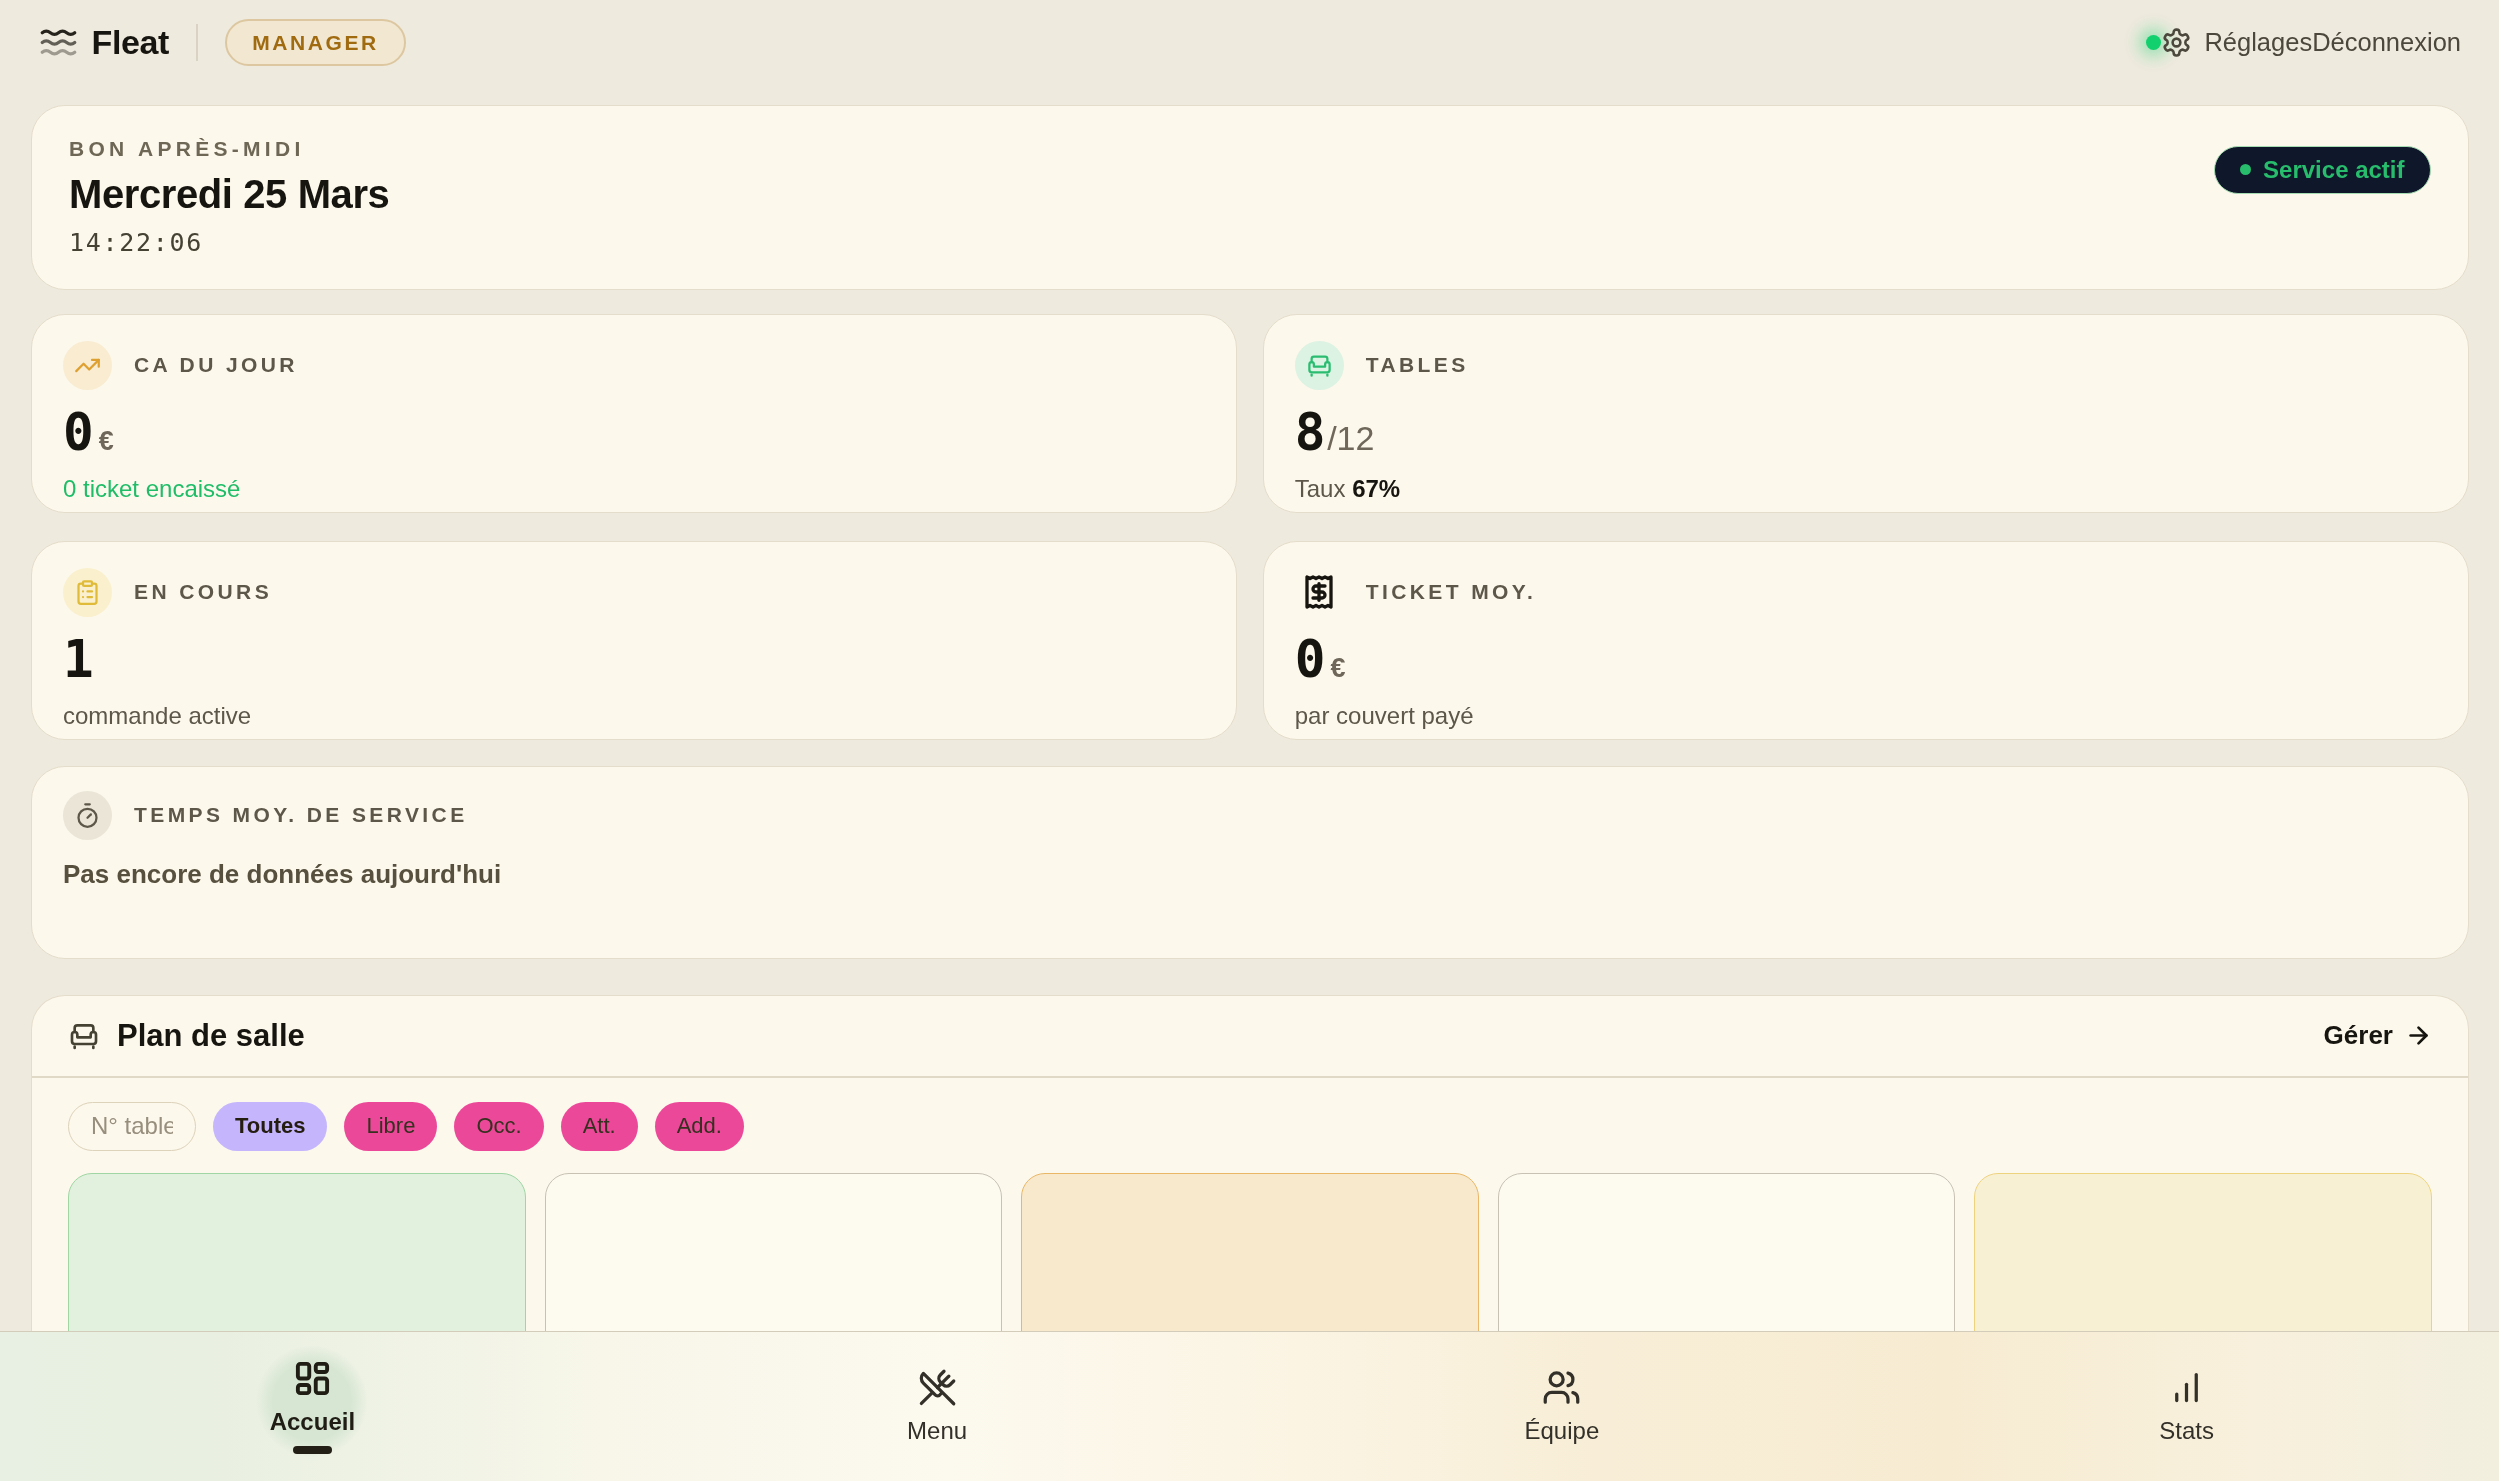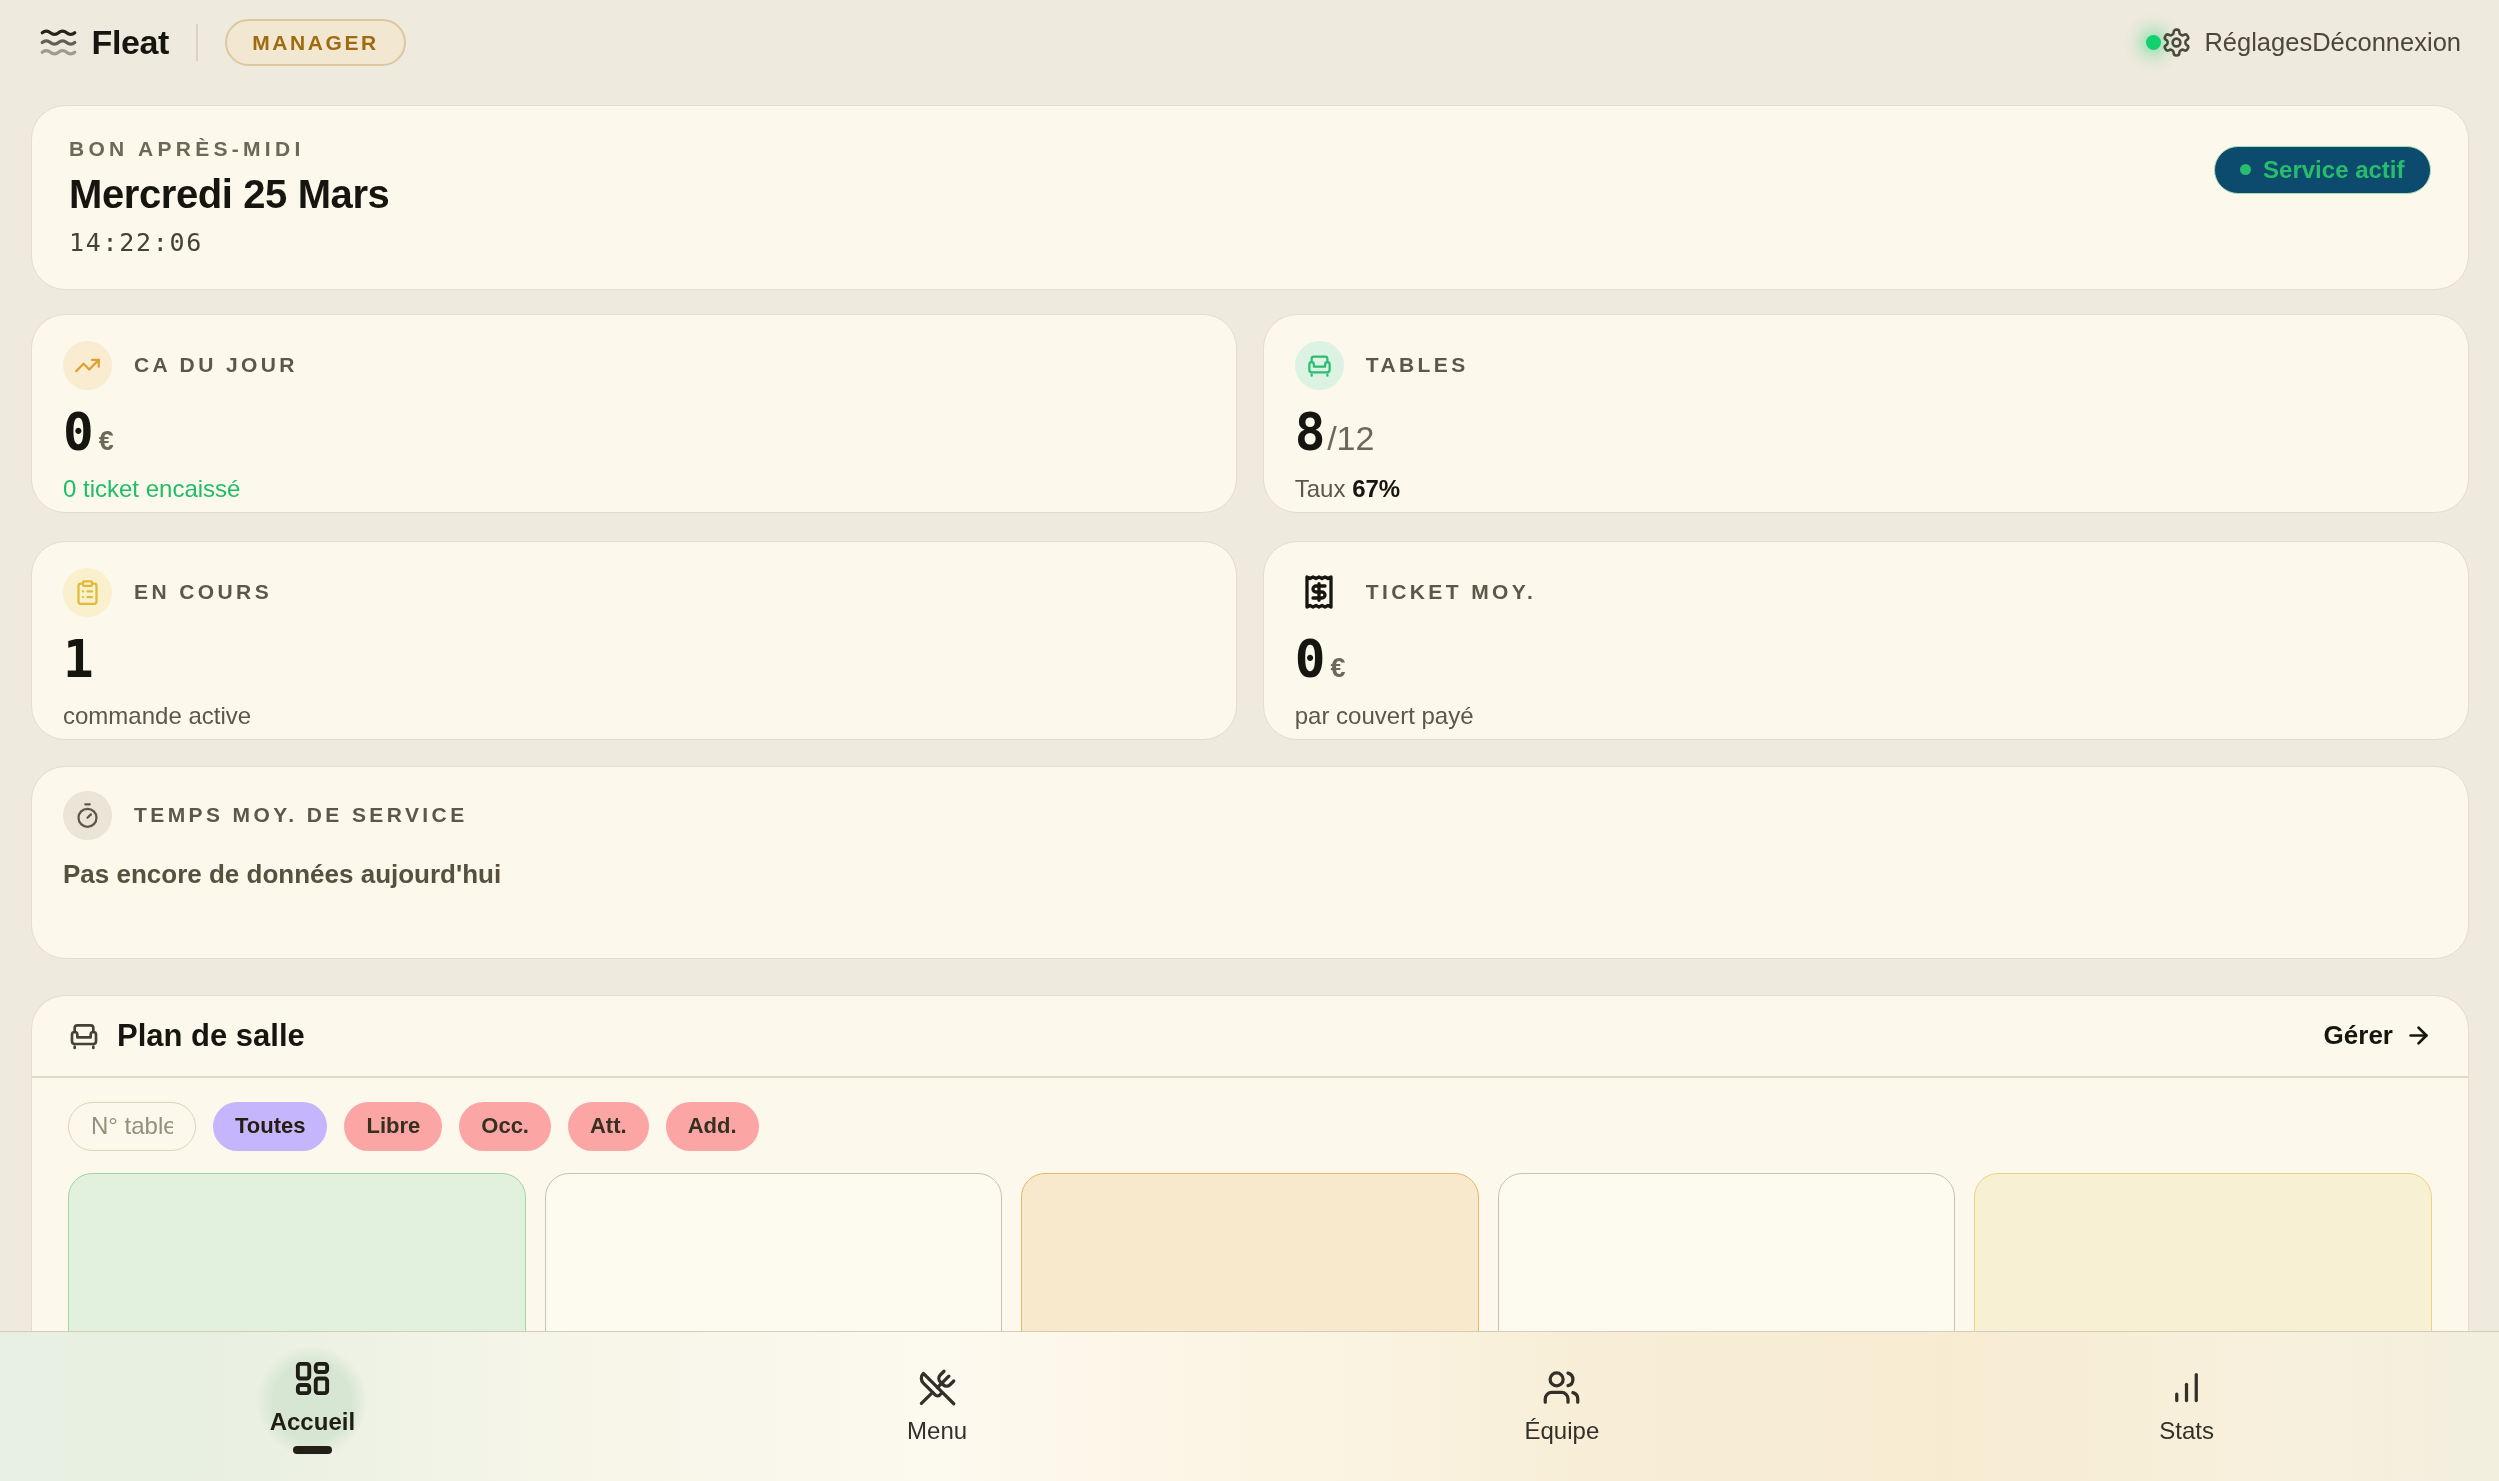--- a/index.html
+++ b/index.html
@@ -25,21 +25,21 @@
 
   
   .main { padding:0 31px; }
   .card { background:#fcf8ec; border:1.7px solid #e4ddcb; border-radius:34px; }
 
   
   .hero { margin-top:20.4px; height:185px; padding:31px 37px; display:flex; justify-content:space-between; }
   .greeting { font-size:21px; font-weight:700; letter-spacing:4.3px; color:#6e6756; }
   .hero-date { font-size:40px; font-weight:800; margin-top:11px; letter-spacing:-0.4px; }
   .hero-time { font-family:"DejaVu Sans Mono",monospace; font-size:25px; color:#454133; margin-top:11px; letter-spacing:1.7px; }
-  .service-badge { align-self:flex-start; margin-top:8.5px; display:flex; align-items:center; gap:12px; background:#0c4a6e; border:1.7px solid #a6dcb2; color:#27bd6c; border-radius:849px; padding:0 25.5px; height:48px; font-size:24px; font-weight:700; }
+  .service-badge { align-self:flex-start; margin-top:8.5px; display:flex; align-items:center; gap:12px; background:#0f172a; border:1.7px solid #a6dcb2; color:#27bd6c; border-radius:849px; padding:0 25.5px; height:48px; font-size:24px; font-weight:700; }
   .service-badge .dot { width:11px; height:11px; border-radius:50%; background:#27bd6c; }
 
   
   .stats-grid { margin-top:24px; display:grid; grid-template-columns:1fr 1fr; column-gap:25.5px; row-gap:28px; }
   .stat-card { height:199px; padding:25.5px 31px; display:flex; flex-direction:column; }
   .stat-head { display:flex; align-items:center; gap:22px; }
   .icon-circle { width:49px; height:49px; border-radius:50%; display:flex; align-items:center; justify-content:center; flex:none; }
   .icon-circle svg { width:27px; height:27px; }
   .ic-amber  { background:#f9ecd1; color:#dfa032; }
   .ic-green  { background:#dcf2e2; color:#2abd71; }
@@ -65,21 +65,21 @@
   .plan-header { height:80px; padding:0 36px; display:flex; align-items:center; justify-content:space-between; }
   .plan-title { display:flex; align-items:center; gap:17px; font-size:31px; font-weight:800; }
   .plan-title svg { width:32px; height:32px; color:#454133; }
   .manage-link { display:flex; align-items:center; gap:12px; font-size:26px; font-weight:700; cursor:pointer; }
   .manage-link svg { width:27px; height:27px; stroke-width:2.4; }
   .plan-divider { height:1.7px; background:#e0d9c6; }
   .plan-body { padding:24px 36px; }
   .chips-row { display:flex; align-items:center; gap:17px; }
   .table-search { width:128px; height:49px; border-radius:849px; border:1.7px solid #ddd2ba; background:transparent; font-size:24px; padding:0 22px; color:#454133; font-family:inherit; outline:none; }
   .table-search::placeholder { color:#978e7d; }
-  .chip { height:49px; border-radius:849px; padding:0 22px; display:flex; align-items:center; font-size:22px; font-weight:700; background:#fca5a5; color:#35301f; cursor:pointer; }
+  .chip { height:49px; border-radius:849px; padding:0 22px; display:flex; align-items:center; font-size:22px; font-weight:400; background:#ec4899; color:#35301f; cursor:pointer; }
   .chip.active { background:#c4b5fd; color:#241d10; font-weight:700; }
   .tables-row { margin-top:22px; display:grid; grid-template-columns:repeat(5,1fr); gap:18.7px; }
   .table-card { height:340px; border-radius:24px; border:1.7px solid; }
   .t-libre   { background:#e1f1dd; border-color:#9fd6a4; }
   .t-neutre  { background:#fdfaf0; border-color:#c7c2b3; }
   .t-occupee { background:#f8e9cc; border-color:#e9b766; }
   .t-attente { background:#f8f0d3; border-color:#eed37f; }
 
   
   .bottomnav { position:fixed; left:0; bottom:0; width:100%; height:150px; border-top:1.7px solid #d3ccbb; display:flex; z-index:10;

